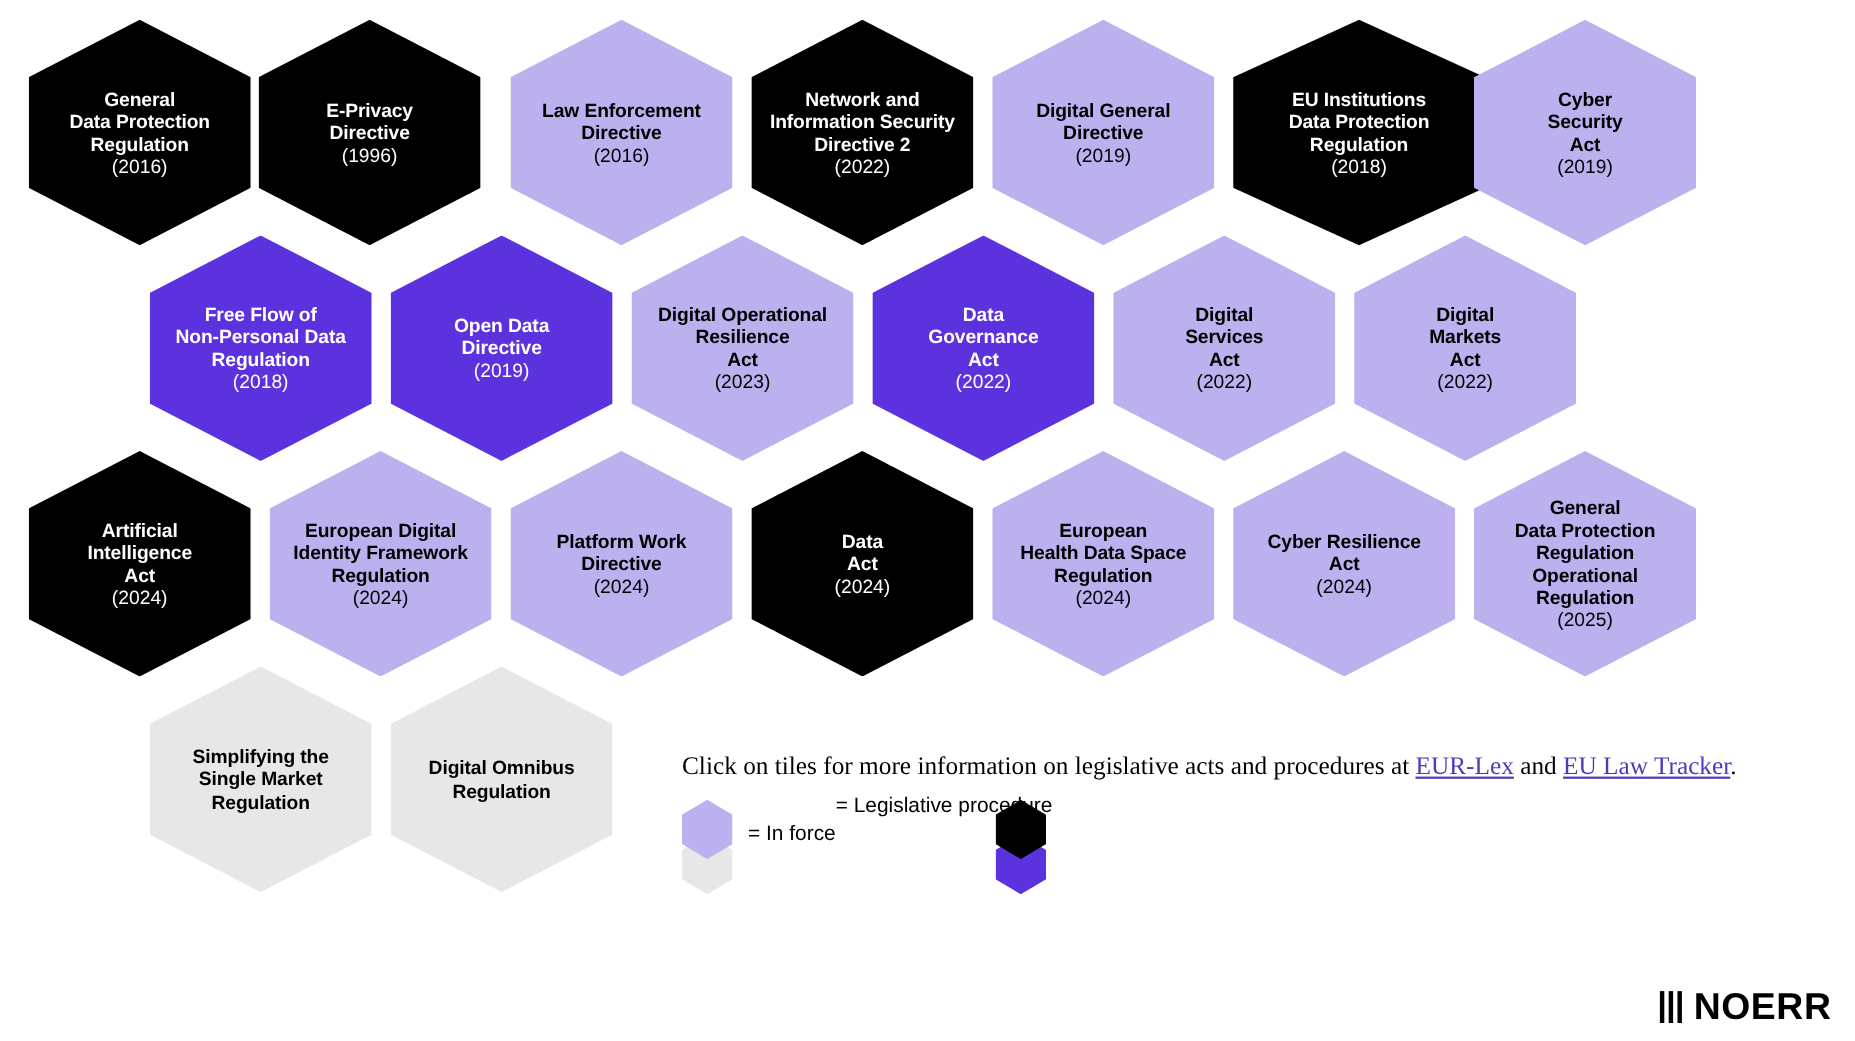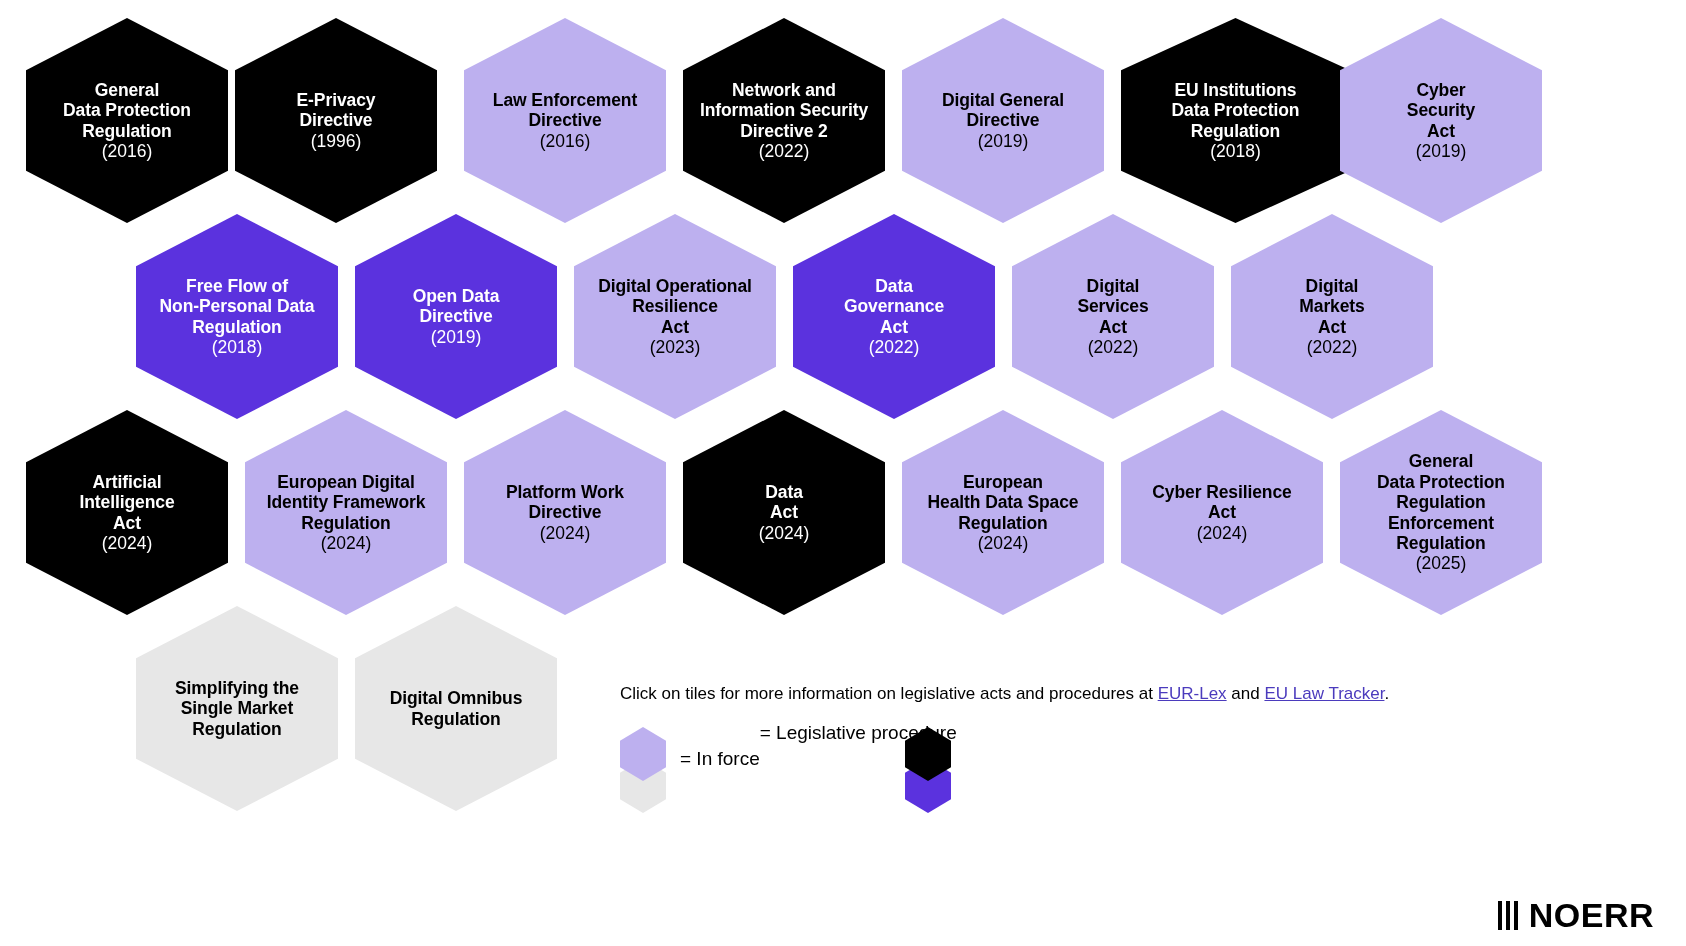--- a/index.html
+++ b/index.html
@@ -57,25 +57,26 @@
   .c-proc     { background: #e7e7e7; color: #000000; }
 
   
   #footer {
     position: absolute;
     left: 620px;
     top: 680px;
     width: 1000px;
   }
   #click-note {
-    font-size: 17px;
+    font-size: 23px;
     color: #000;
     white-space: nowrap;
     line-height: 1;
     padding-top: 5px;
+    font-family: Liberation Serif, serif;
   }
   #click-note a,
   #click-note .lnk {
     color: #4b3bbd;
     text-decoration: underline;
   }
 
   #legend {
     position: absolute;
     left: 620px;
@@ -117,21 +118,21 @@
     flex-direction: row;
     margin-left: 14px;
   }
   .legend-labels .legend-text { height: 54px; display: flex; align-items: center; }
   .legend-labels .legend-text:first-child { margin-top: 4px; }
   .legend-labels .legend-text:last-child { margin-top: -22px; }
 
   
   #logo {
     position: absolute;
-    right: 32px;
+    right: 21px;
     bottom: 14px;
     display: flex;
     align-items: center;
   }
   #logo .bars {
     display: flex;
     align-items: center;
     margin-right: 7px;
   }
   #logo .bars i {
@@ -296,21 +297,21 @@
         <span class="title">Cyber Resilience</span>
         <span class="title">Act</span>
         <span class="year">(2024)</span>
       </div>
     </div>
     <div class="hex c-inforce" style="left: 1340px; top: 410px; width: 202px; height: 205px;">
       <div class="label">
         <span class="title">General</span>
         <span class="title">Data Protection</span>
         <span class="title">Regulation</span>
-        <span class="title">Enforcement</span>
+        <span class="title">Operational</span>
         <span class="title">Regulation</span>
         <span class="year">(2025)</span>
       </div>
     </div>
     <div class="hex c-proc" style="left: 136px; top: 606px; width: 202px; height: 205px;">
       <div class="label">
         <span class="title">Simplifying the</span>
         <span class="title">Single Market</span>
         <span class="title">Regulation</span>
       </div>

